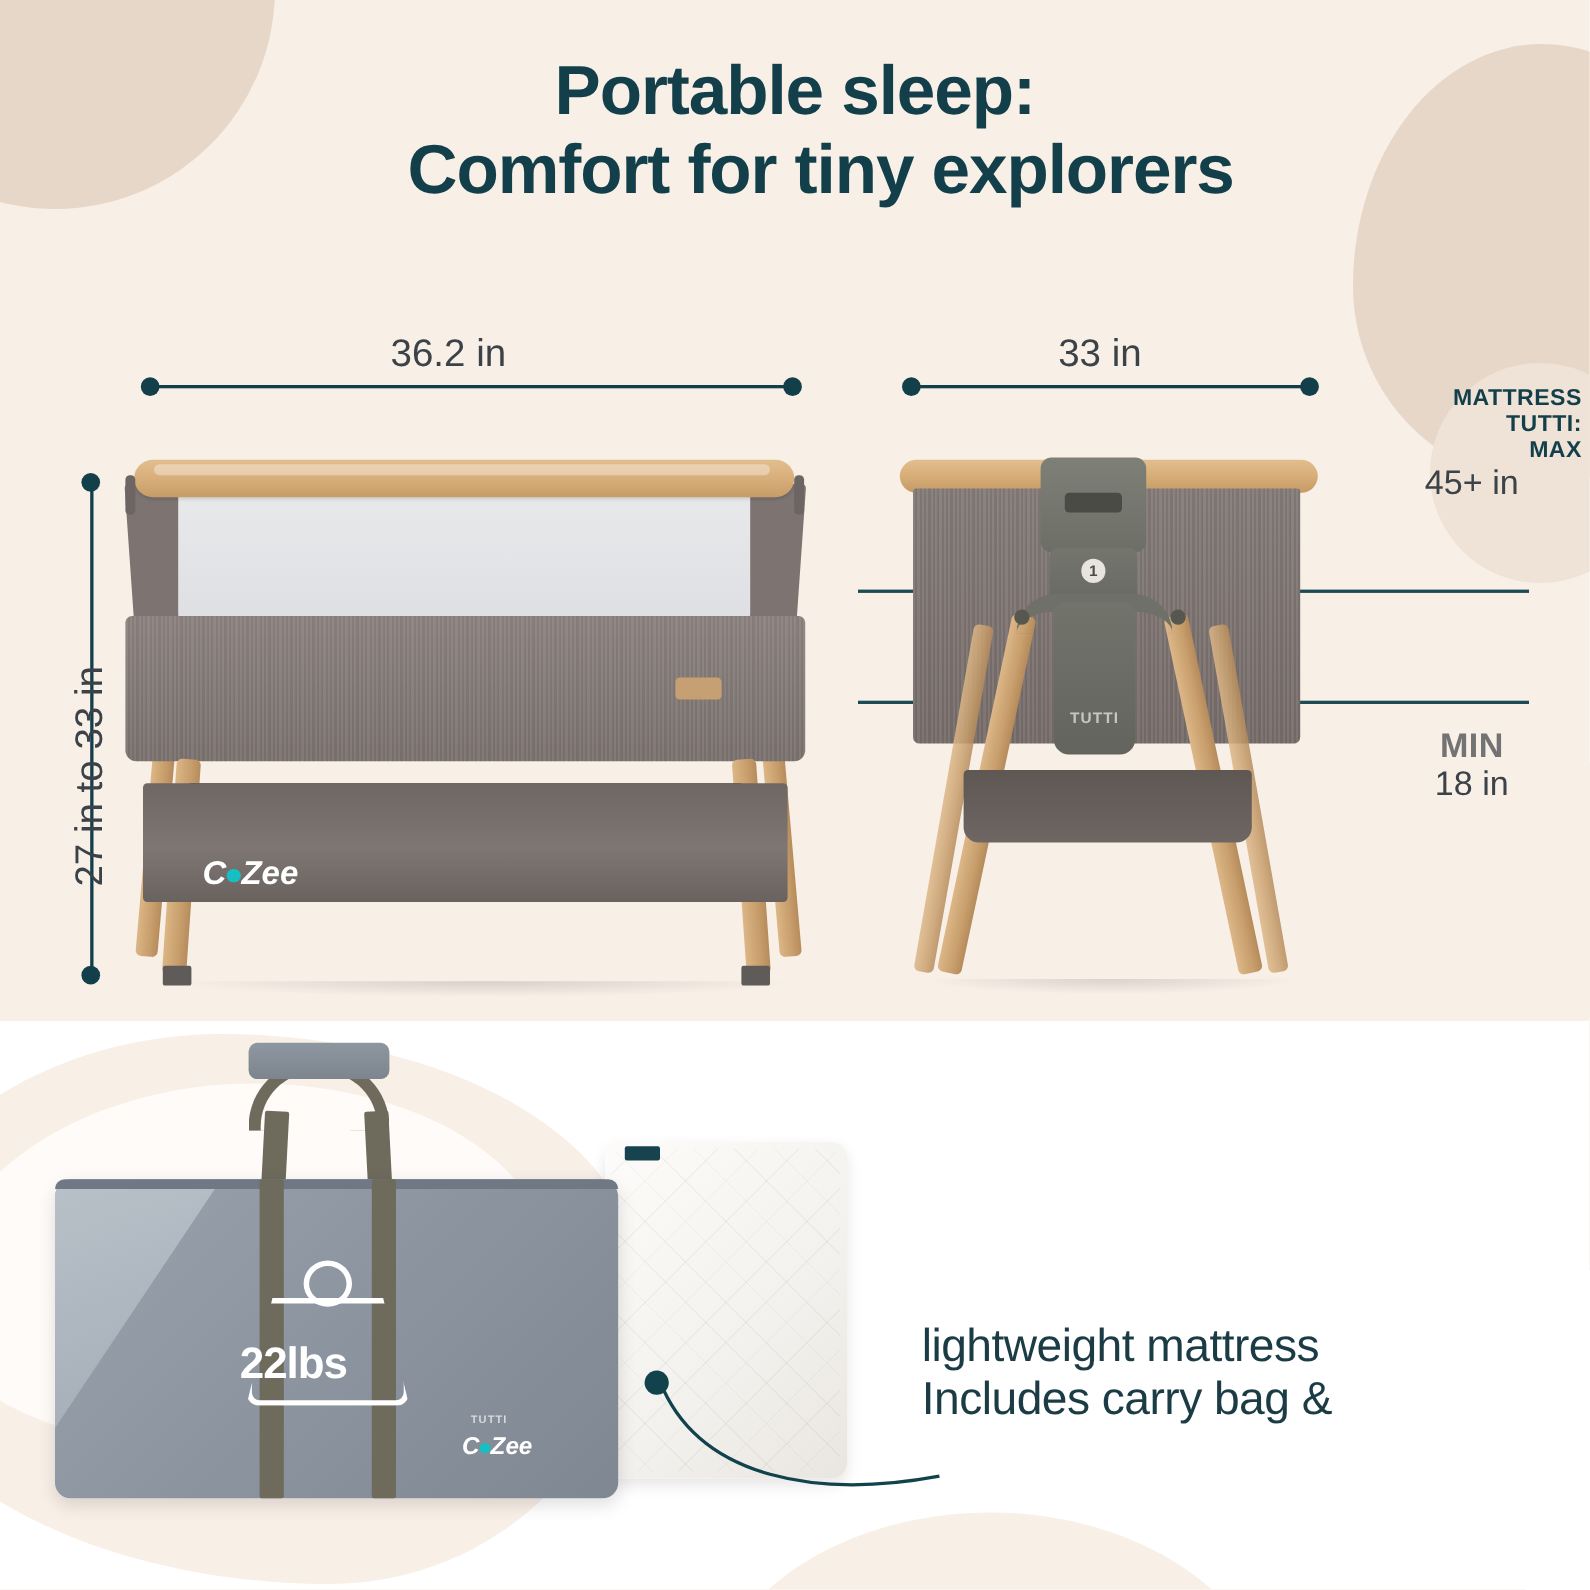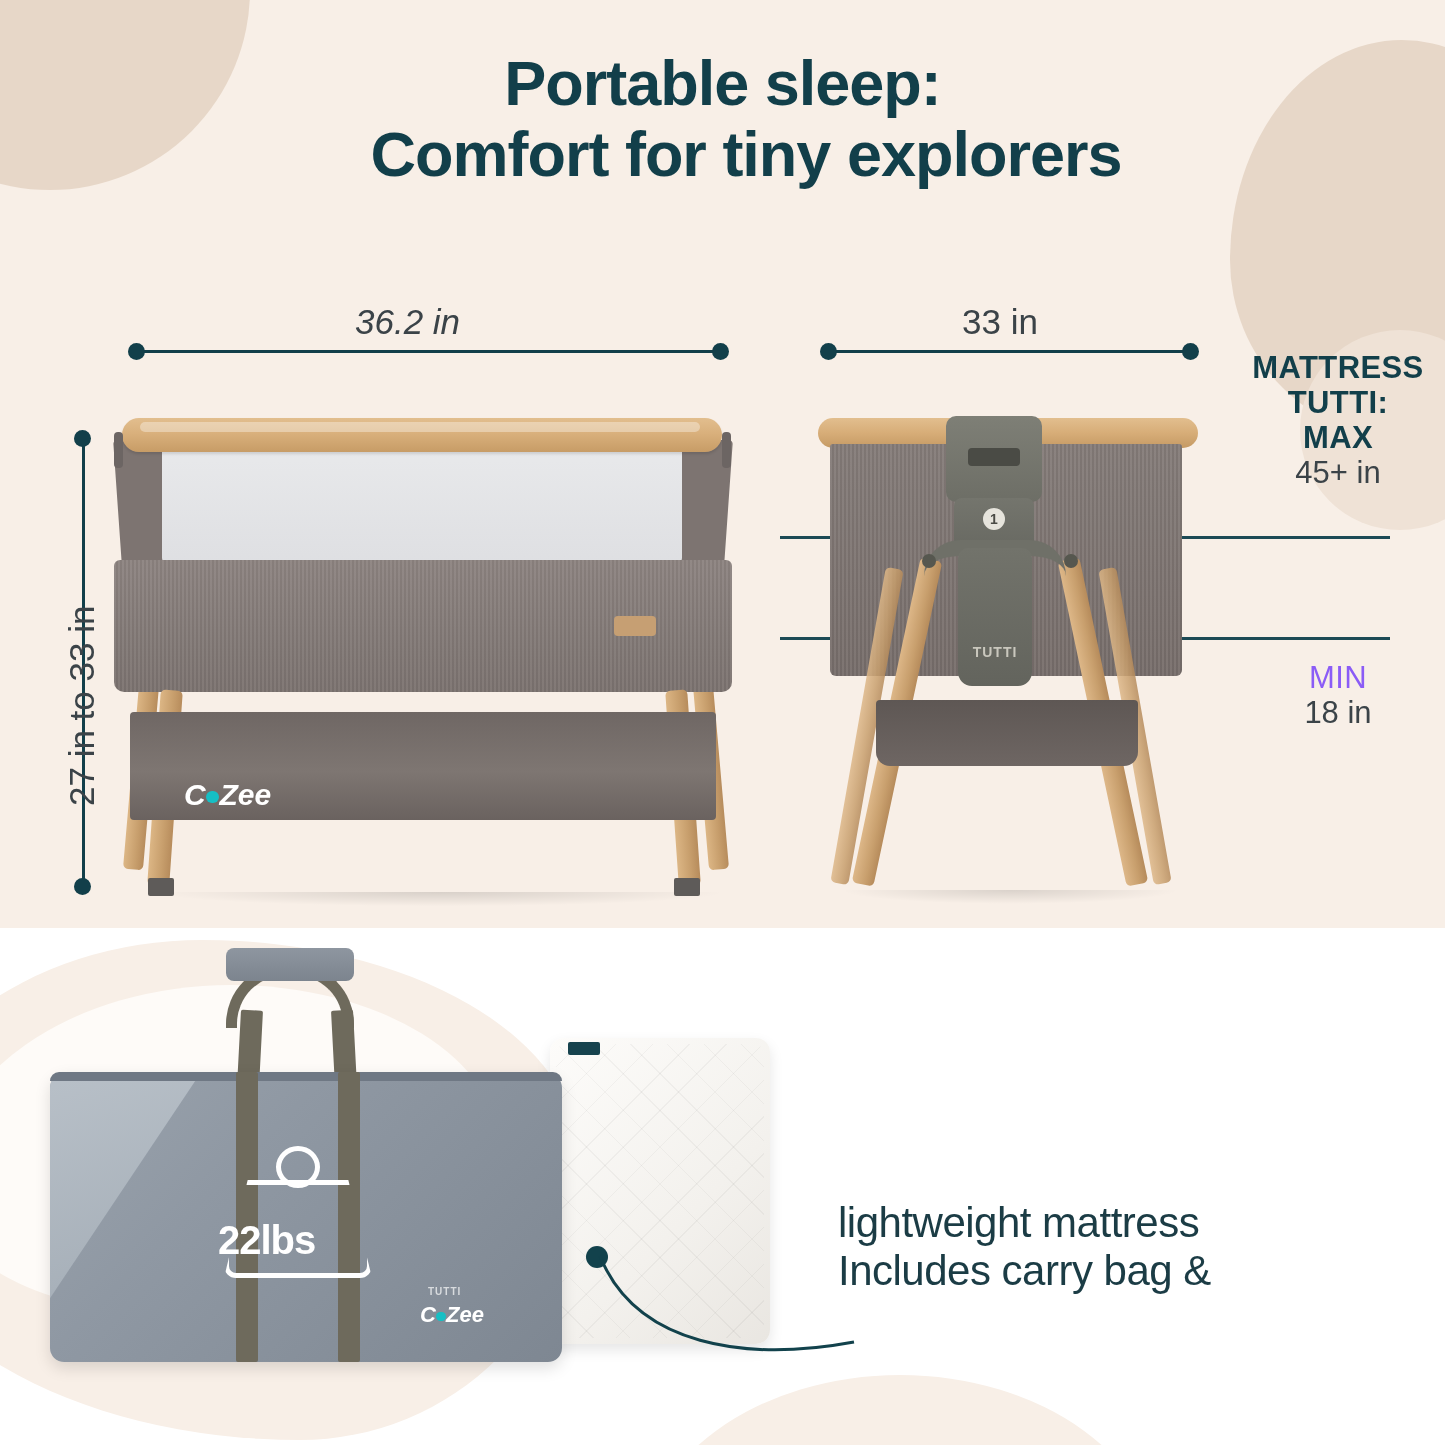--- a/index.html
+++ b/index.html
@@ -74,23 +74,23 @@
     transform-origin:0 0; transform:rotate(-90deg);
   }
 
   
   .mh-line { position:absolute; height:3px; background:#1C4A55; }
 
   .mh-block {
     position:absolute; text-align:center; color:#123F4A;
     line-height:1.13;
   }
-  .mh-strong { font-size:31px; font-weight:700; letter-spacing:0.4px; }
+  .mh-strong { font-size:21px; font-weight:700; letter-spacing:0.4px;text-align:right; }
   .mh-value { font-size:31px; font-weight:400; color:#3B4348; }
-  .mn-strong { font-size:31px; font-weight:400; letter-spacing:0.4px; color:#8b5cf6;}
+  .mn-strong { font-size:31px; font-weight:700; letter-spacing:0.4px; color:#737373;}
   .mn-value { font-size:31px; font-weight:400; color:#3B4348; }
 
   
   .bassinet-front { position:absolute; left:100px; top:400px; width:690px; height:520px; }
   .bf-rail {
     position:absolute; left:22px; top:18px; width:600px; height:34px;
     background:linear-gradient(180deg,#E2BE8E 0%,#D9B07C 45%,#C79C66 100%);
     border-radius:17px;
     box-shadow:0 2px 3px rgba(0,0,0,.12);
   }
@@ -330,21 +330,21 @@
   <div class="bg-white-lower"></div>
   <div class="blob-lower-cream"></div>
   <div class="blob-lower-white"></div>
   <div class="blob-br"></div>
 
   <div class="headline">
     <span>Portable sleep:</span>
     <span class="l2">Comfort for tiny explorers</span>
   </div>
 
-  <div class="dim-label" style="left:355px; top:302px;font-style:italic;">36.2 in</div>
+  <div class="dim-label" style="left:355px; top:302px;">36.2 in</div>
   <div class="dim-line-h" style="left:136px; top:350px; width:584px;"></div>
   <div class="dim-dot" style="left:128px; top:343px;"></div>
   <div class="dim-dot" style="left:712px; top:343px;"></div>
 
   <div class="dim-label" style="left:962px; top:302px;">33 in</div>
   <div class="dim-line-h" style="left:828px; top:350px; width:362px;"></div>
   <div class="dim-dot" style="left:820px; top:343px;"></div>
   <div class="dim-dot" style="left:1182px; top:343px;"></div>
 
   <div class="dim-line-v" style="left:82px; top:438px; height:448px;"></div>

